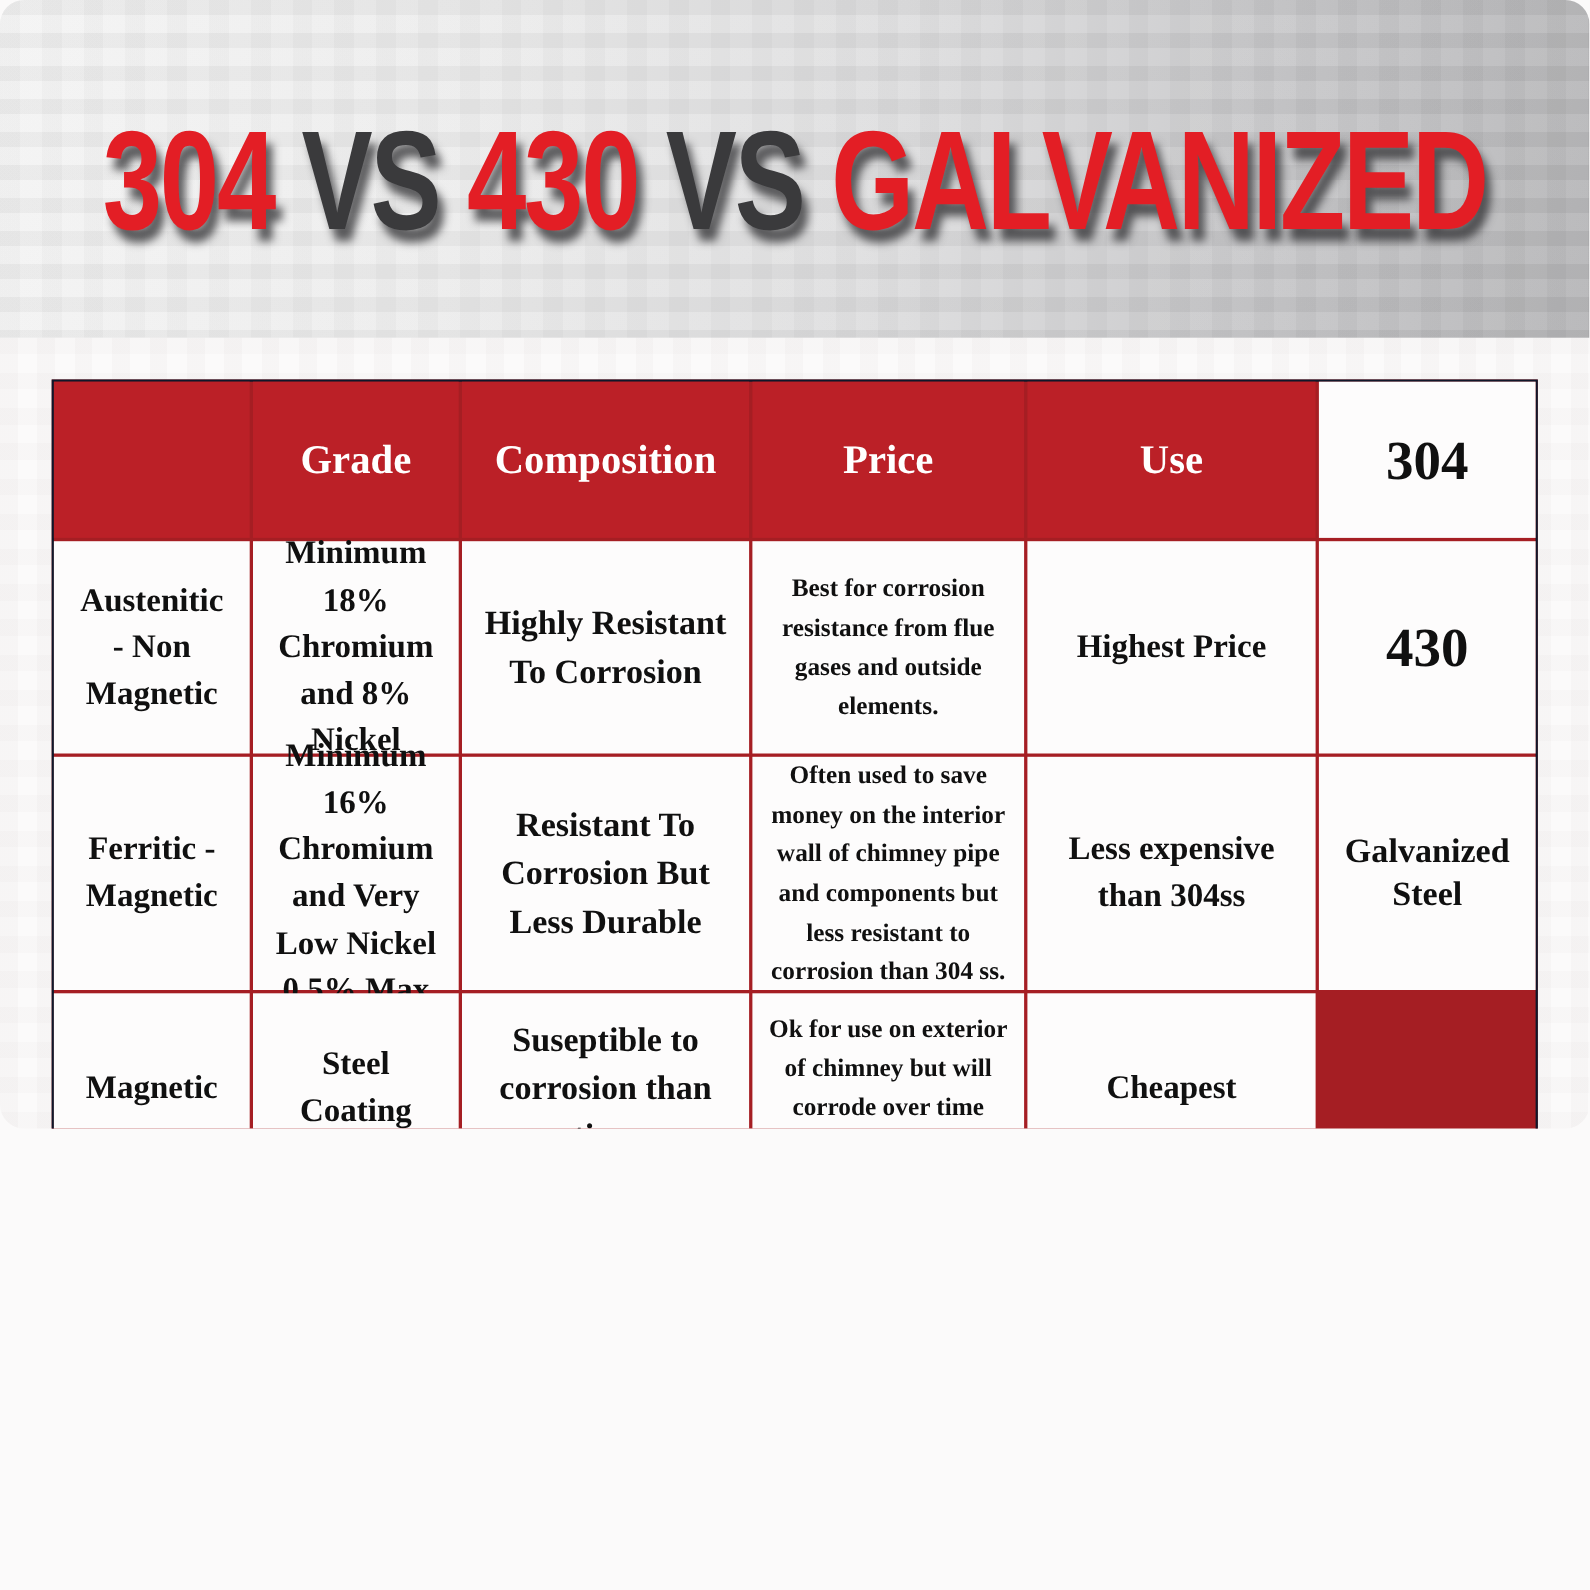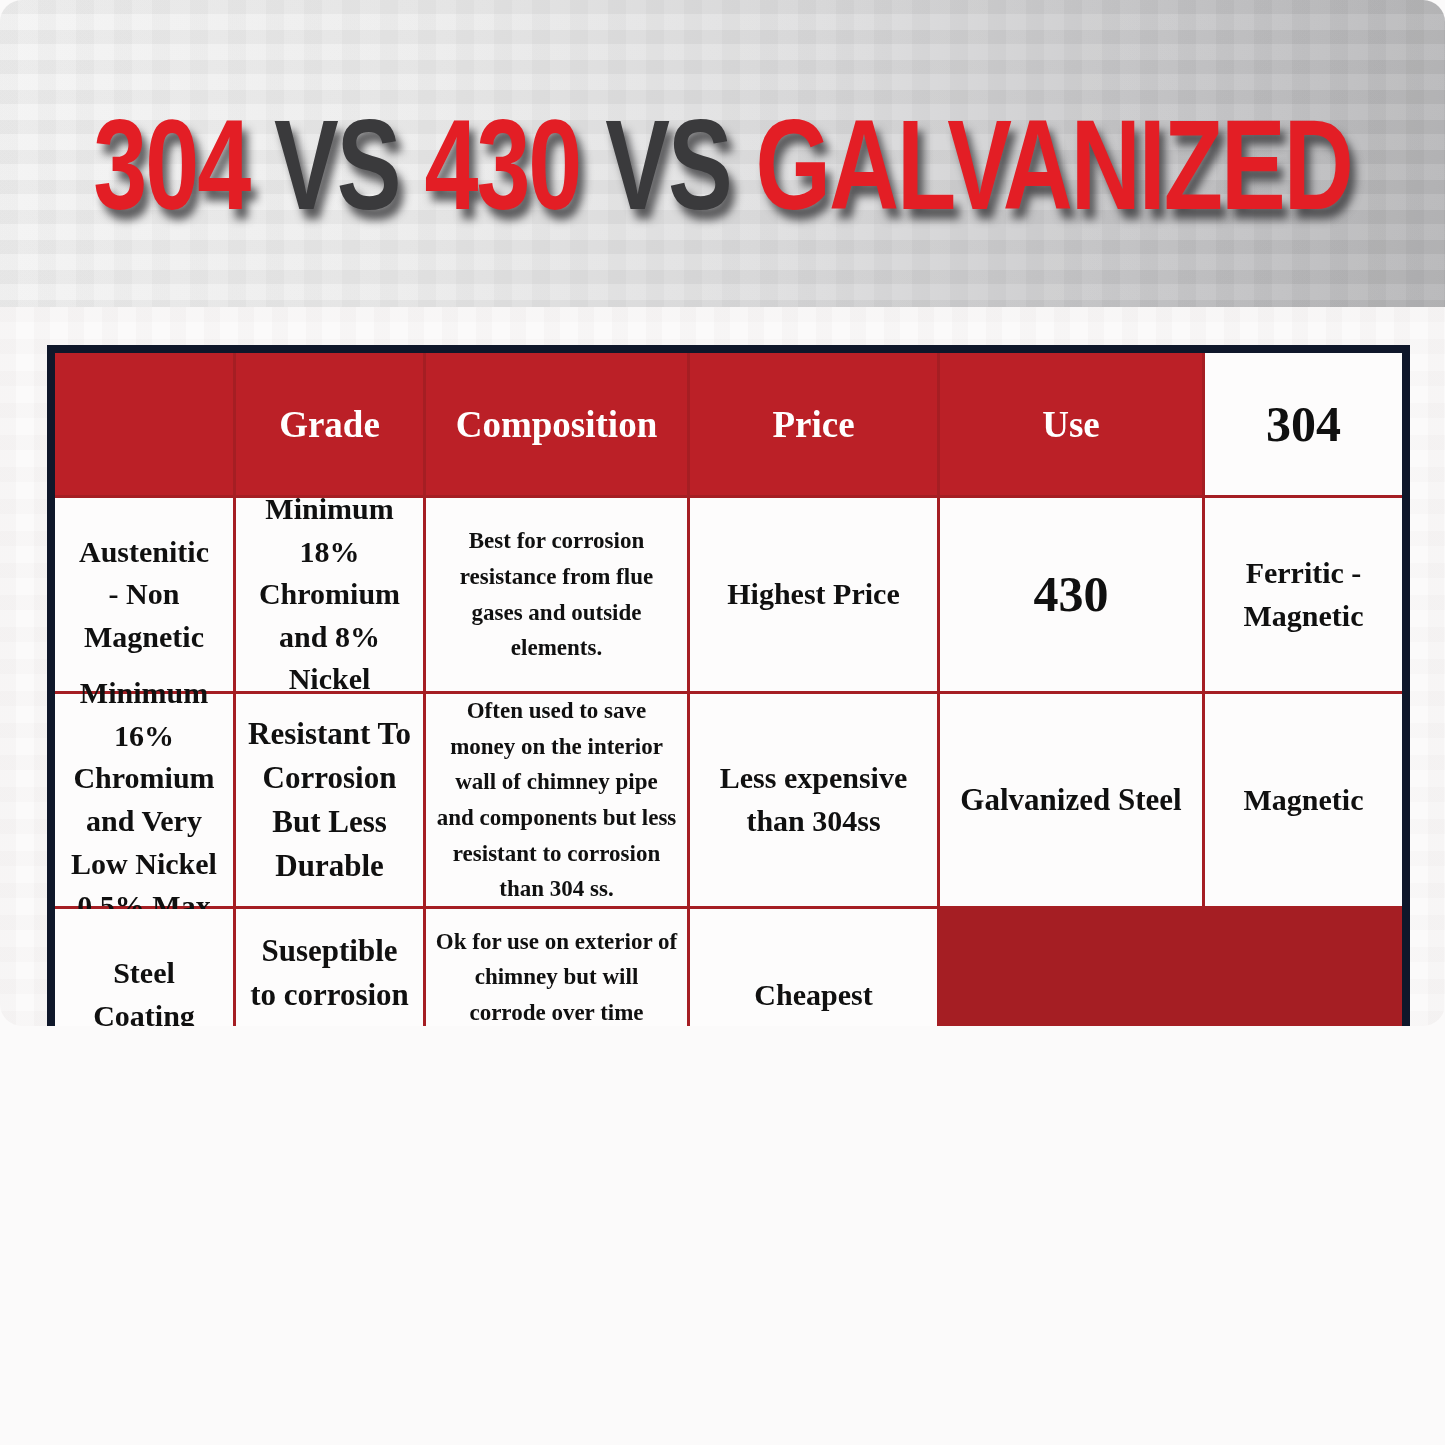--- a/index.html
+++ b/index.html
@@ -51,21 +51,21 @@
   .t-dark { color: #3a3a3c; }
 
   
   .steel-table {
     position: absolute; left: 47px; top: 345px;
     display: grid;
     grid-template-columns: 178px 187px 261px 247px 262px 197px;
     grid-template-rows: 142px 193px 212px 172px;
     gap: 3px;
     background: #a51e23;
-    border: 8px solid #0f172a;
+    border: 2px solid #0f172a;
     z-index: 2;
   }
   .steel-table > div { box-sizing: border-box; }
   .th {
     background: #bb2027;
     color: #ffffff;
     font-weight: bold;
     font-size: 37px;
     display: flex; align-items: center; justify-content: center;
     text-align: center;
@@ -124,20 +124,21 @@
 
     <div class="th"></div>
     <div class="th">Grade</div>
     <div class="th">Composition</div>
     <div class="th">Price</div>
     <div class="th">Use</div>
 
     <div class="td label">304</div>
     <div class="td c-grade">Austenitic - Non Magnetic</div>
     <div class="td c-comp">Minimum 18% Chromium and 8% Nickel</div>
+    <div class="td c-res">Highly Resistant To Corrosion</div>
     <div class="td c-use">Best for corrosion resistance from flue gases and outside elements.</div>
     <div class="td c-price">Highest Price</div>
 
     <div class="td label">430</div>
     <div class="td c-grade">Ferritic - Magnetic</div>
     <div class="td c-comp">Minimum 16% Chromium and Very Low Nickel 0.5% Max</div>
     <div class="td c-res">Resistant To Corrosion But Less Durable</div>
     <div class="td c-use">Often used to save money on the interior wall of chimney pipe and components but less resistant to corrosion than 304 ss.</div>
     <div class="td c-price">Less expensive than 304ss</div>
 

